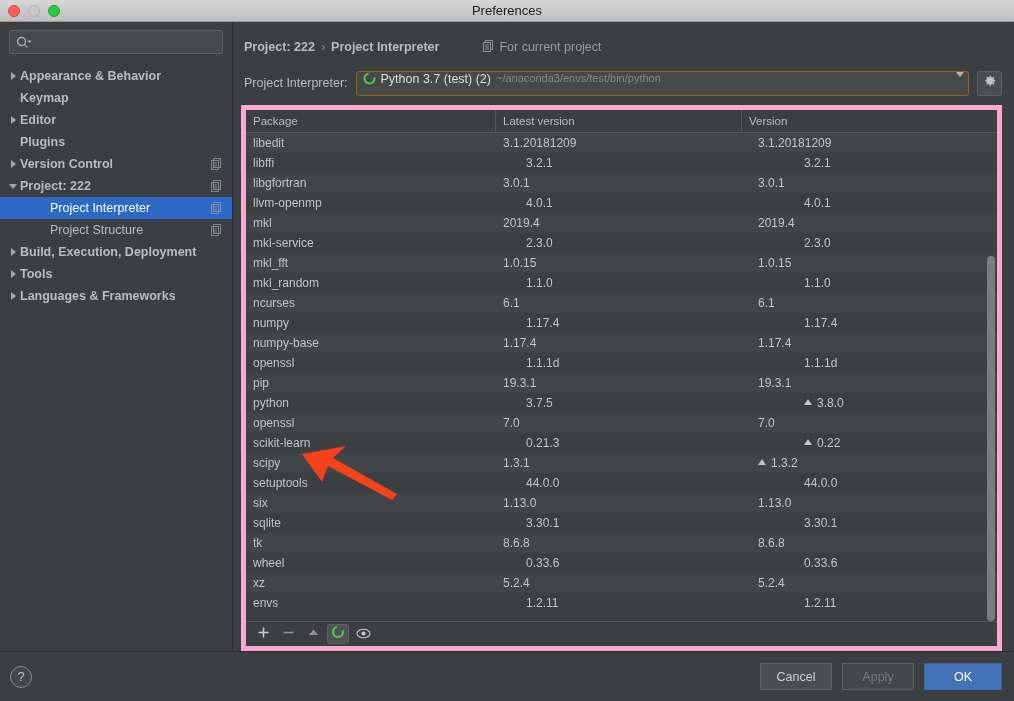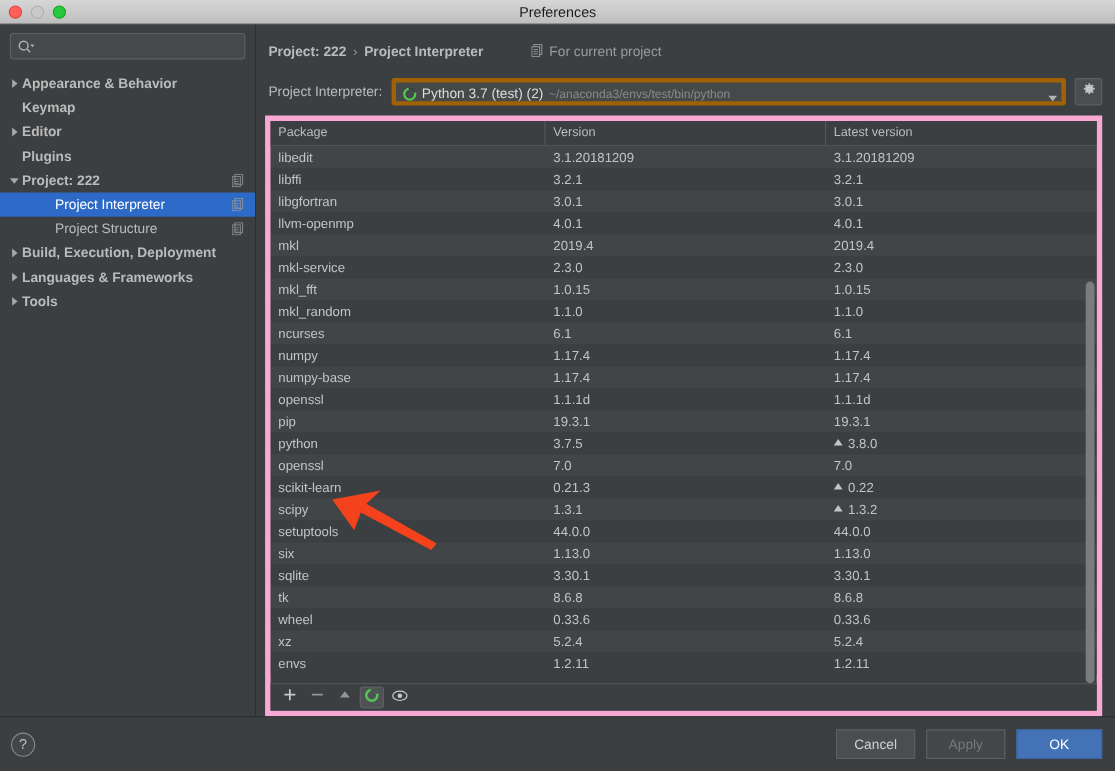--- a/index.html
+++ b/index.html
@@ -102,22 +102,22 @@
     font-size: 12.5px;
   }
 
   .interp-row {
     display: flex; align-items: center; gap: 8px;
     height: 26px; margin-top: 8px; padding-left: 3px;
   }
   .interp-label { font-size: 12.5px; color: #bbbbbb; white-space: nowrap; }
   .combo {
     flex: 1 1 auto; height: 25px; min-width: 0;
-    background: #45494a; border: 4px solid #a16207; border-radius: 3px;
-    display: flex; align-items: flex-end; padding: 0 4px 0 6px;
+    background: #45494a; border: 1px solid #a16207; border-radius: 3px;
+    display: flex; align-items: flex-start; padding: 0 4px 0 6px;
   }
   .py-icon { flex: 0 0 13px; margin-right: 5px; display:flex; }
   .combo-text {
     font-size: 12.5px; color: #dcdcdc; white-space: nowrap;
     overflow: hidden; text-overflow: ellipsis;
   }
   .combo-path { font-size: 11px; color: #8a8a8a; margin-left: 5px; }
   .combo-arrow { margin-left: auto; padding-left: 8px; display:flex; }
   .combo-arrow span {
     width: 0; height: 0; display: block;
@@ -146,21 +146,21 @@
     overflow: hidden; white-space: nowrap;
   }
   .th:last-child { border-right: 0; }
   .col-pkg { flex: 0 0 250px; }
   .col-ver { flex: 0 0 255px; }
   .col-lat { flex: 1 1 auto; }
 
   .tbody { flex: 1 1 auto; overflow: hidden; position: relative; }
   .trow { display: flex; height: 20px; align-items: center; }
   .trow.odd  { background: #414547; }
-  .trow.even { background: #3c3f41; }
+  .trow.even { background: #3c3f41; gap: 23px; }
   .td {
     font-size: 12px; color: #c3c3c3; padding-left: 7px;
     white-space: nowrap; overflow: hidden;
     display: flex; align-items: center; gap: 5px;
   }
   .upgrade-tri {
     width: 0; height: 0; display: inline-block;
     border-left: 4px solid transparent;
     border-right: 4px solid transparent;
     border-bottom: 6px solid #c3c3c3;
@@ -258,20 +258,35 @@
             <span class="tree-arrow">
               <span></span>
             </span>
             <span class="tree-label">Editor</span>
           </div>
           <div class="tree-item bold" style="padding-left: 6px;">
             <span class="tree-arrow"></span>
             <span class="tree-label">Plugins</span>
           </div>
           <div class="tree-item bold" style="padding-left: 6px;">
+            <span class="tree-arrow">
+              <span></span>
+            </span>
+            <span class="tree-label">Version Control</span>
+            <span class="tree-badge">
+              <svg width="11" height="12" viewBox="0 0 11 12">
+                <rect x="2.5" y="0.5" width="7" height="9" fill="none" stroke="#9a9a9a" stroke-width="1"></rect>
+                <rect x="0.5" y="2.5" width="7" height="9" fill="none" stroke="#9a9a9a" stroke-width="1"></rect>
+                <line x1="2" y1="5" x2="6" y2="5" stroke="#9a9a9a" stroke-width="0.9"></line>
+                <line x1="2" y1="7" x2="6" y2="7" stroke="#9a9a9a" stroke-width="0.9"></line>
+                <line x1="2" y1="9" x2="6" y2="9" stroke="#9a9a9a" stroke-width="0.9"></line>
+              </svg>
+            </span>
+          </div>
+          <div class="tree-item bold" style="padding-left: 6px;">
             <span class="tree-arrow down">
               <span></span>
             </span>
             <span class="tree-label">Project: 222</span>
             <span class="tree-badge">
               <svg width="11" height="12" viewBox="0 0 11 12">
                 <rect x="2.5" y="0.5" width="7" height="9" fill="none" stroke="#9a9a9a" stroke-width="1"></rect>
                 <rect x="0.5" y="2.5" width="7" height="9" fill="none" stroke="#9a9a9a" stroke-width="1"></rect>
                 <line x1="2" y1="5" x2="6" y2="5" stroke="#9a9a9a" stroke-width="0.9"></line>
                 <line x1="2" y1="7" x2="6" y2="7" stroke="#9a9a9a" stroke-width="0.9"></line>
@@ -308,27 +323,27 @@
           <div class="tree-item bold" style="padding-left: 6px;">
             <span class="tree-arrow">
               <span></span>
             </span>
             <span class="tree-label">Build, Execution, Deployment</span>
           </div>
           <div class="tree-item bold" style="padding-left: 6px;">
             <span class="tree-arrow">
               <span></span>
             </span>
+            <span class="tree-label">Tools</span>
+          </div>
+          <div class="tree-item bold" style="padding-left: 6px;">
+            <span class="tree-arrow">
+              <span></span>
+            </span>
             <span class="tree-label">Languages &amp; Frameworks</span>
-          </div>
-          <div class="tree-item bold" style="padding-left: 6px;">
-            <span class="tree-arrow">
-              <span></span>
-            </span>
-            <span class="tree-label">Tools</span>
           </div>
         </div>
     </div>
 
     <div class="main">
 
       <div class="breadcrumb">
         <span>Project: 222</span>
         <span class="crumb-sep">›</span>
         <span>Project Interpreter</span>
@@ -367,22 +382,22 @@
               <path fill="#cfcfcf" d="M8 5.4A2.6 2.6 0 1 0 8 10.6 2.6 2.6 0 1 0 8 5.4zm0 4a1.4 1.4 0 1 1 0-2.8 1.4 1.4 0 0 1 0 2.8z"></path>
               <path fill="#cfcfcf" d="M14 6.9l-1.5-.25a4.9 4.9 0 0 0-.5-1.2l.9-1.25-1.1-1.1-1.25.9a4.9 4.9 0 0 0-1.2-.5L9.1 2h-1.6l-.25 1.5a4.9 4.9 0 0 0-1.2.5l-1.25-.9-1.1 1.1.9 1.25a4.9 4.9 0 0 0-.5 1.2L2.6 6.9v1.6l1.5.25c.11.42.28.82.5 1.2l-.9 1.25 1.1 1.1 1.25-.9c.38.22.78.39 1.2.5L7.5 13.4h1.6l.25-1.5c.42-.11.82-.28 1.2-.5l1.25.9 1.1-1.1-.9-1.25c.22-.38.39-.78.5-1.2l1.5-.25z" opacity="0.85"></path>
             </svg>
           </span>
         </div>
       </div>
 
       <div class="table-wrap">
         <div class="thead" id="thead">
             <div class="th col-pkg">Package</div>
+            <div class="th col-lat">Latest version</div>
             <div class="th col-ver">Version</div>
-            <div class="th col-lat">Latest version</div>
           </div>
         <div class="tbody" id="tbody">
           <div class="trow odd">
               <div class="td col-pkg">libedit</div>
               <div class="td col-ver">3.1.20181209</div>
               <div class="td col-lat">
                 <span>3.1.20181209</span>
               </div>
             </div>
             <div class="trow even">

